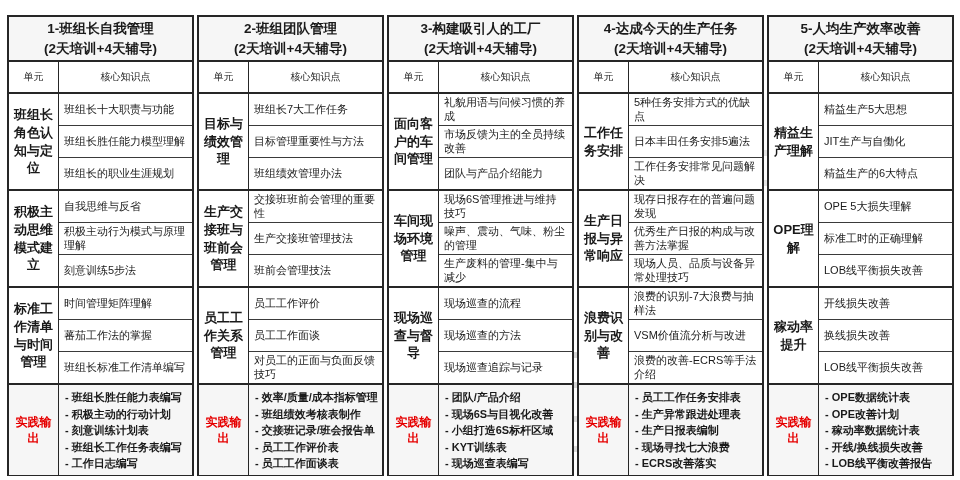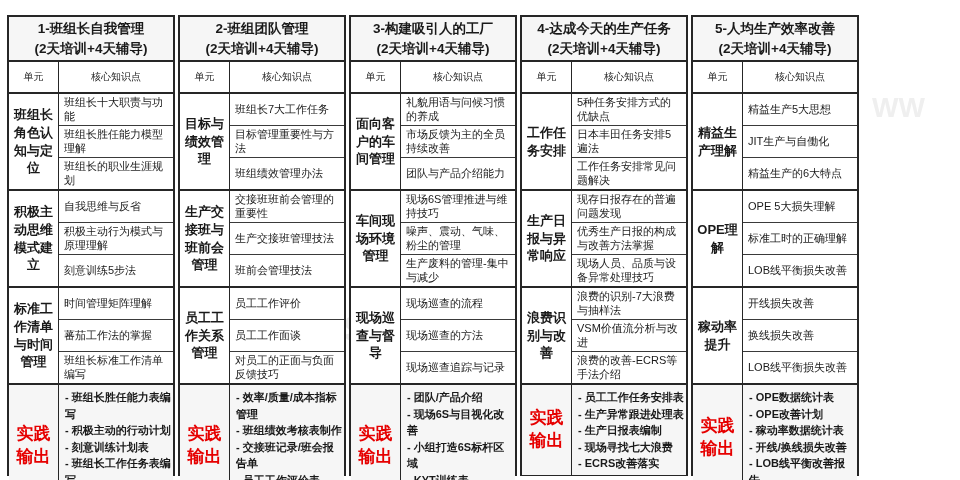--- a/index.html
+++ b/index.html
@@ -21,21 +21,21 @@
   .wm-3 { left: 872px; top: 92px;  font-size: 28px; color: #efefef; }
   .logo-wm { position: absolute; z-index: 0; width: 36px; height: 36px; border: 6px solid #e4e4e4; border-radius: 7px; pointer-events: none; }
   .lg-1 { left: 584px; top: 18px; }
   .lg-2 { left: 738px; top: 150px; }
   .lg-3 { left: 418px; top: 246px; }
   .lg-4 { left: 560px; top: 352px; border-color: #d6d6d6; }
   .lg-5 { left: 562px; top: 416px; border-color: #dddddd; }
 
   .groups { position: absolute; left: 7px; top: 15px; display: flex; gap: 3px; z-index: 1; }
 
-  .group { width: 168px; height: 461px; border: 2px solid #262626; background: #fff; display: flex; flex-direction: column; }
+  .group { width: 187px; height: 461px; border: 2px solid #262626; background: #fff; display: flex; flex-direction: column; }
 
   .g-title {
     flex: 0 0 45px; border-bottom: 2px solid #262626; background: var(--header-bg);
     display: flex; flex-direction: column; align-items: center; justify-content: center;
     font-weight: bold; font-size: 13.5px; line-height: 1.45; text-align: center;
   }
 
   .g-head { flex: 0 0 32px; border-bottom: 2px solid #262626; display: flex; font-weight: normal; font-size: 10px; }
   .cell { display: flex; align-items: center; justify-content: center; }
   .unit-w { flex: 0 0 50px; border-right: 1.5px solid #262626; }
@@ -45,21 +45,21 @@
   .unit-cell {
     flex: 0 0 50px; border-right: 1.5px solid #262626;
     display: flex; align-items: center; justify-content: center;
     text-align: center; font-weight: bold; font-size: 13px; line-height: 1.35; padding: 0 3px;
   }
   .kp-col { flex: 1; display: flex; flex-direction: column; }
   .kp-cell { flex: 1; display: flex; align-items: center; padding: 0 5px; font-size: 11px; line-height: 1.2; border-bottom: 1px solid #3a3a3a; }
   .kp-cell:last-child { border-bottom: none; }
 
   .g-out { flex: 1; display: flex; background: var(--header-bg); }
-  .g-out .unit-cell { color: var(--accent); font-size: 17px; }
+  .g-out .unit-cell { color: var(--accent); font-size: 12px; }
   .out-list { flex: 1; display: flex; flex-direction: column; justify-content: center; padding: 4px 2px 3px 6px; font-size: 11px; font-weight: bold; line-height: 1.5; }
   .out-item::before { content: "- "; }
 </style>
 </head>
 <body style="--accent: #e60000; --header-bg: #f6f6f6;">
 
 <div class="watermark wm-1">ss.co</div>
 <div class="watermark wm-2">biglss.com</div>
 <div class="watermark wm-3">WW</div>
 <div class="logo-wm lg-1"></div>

